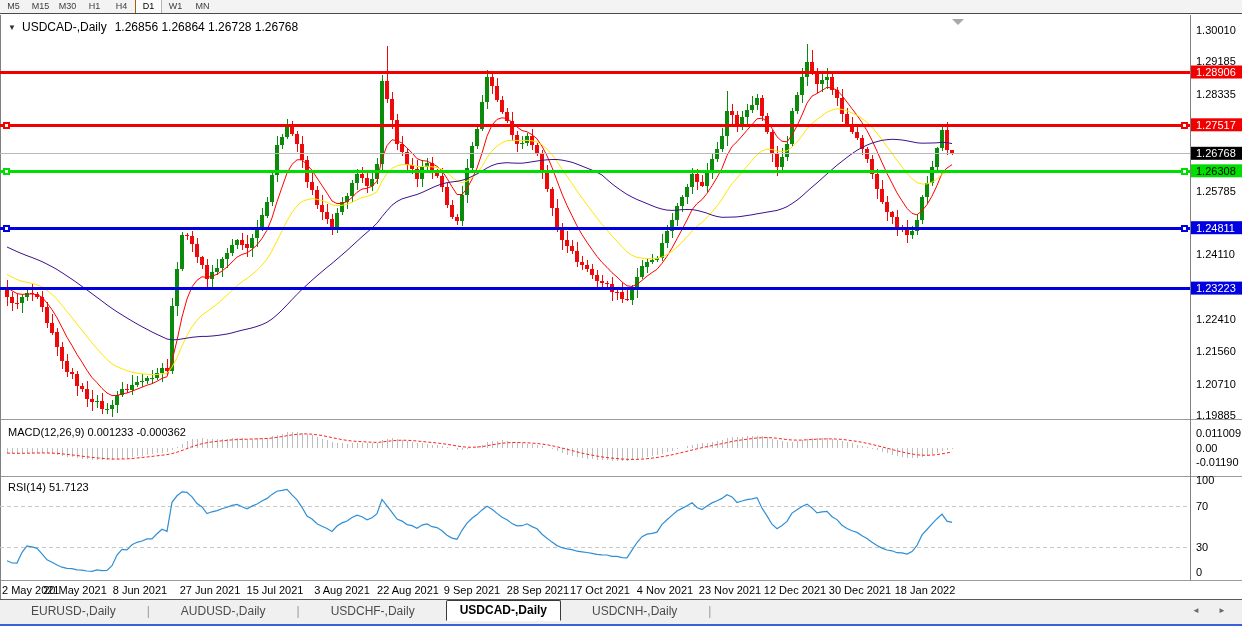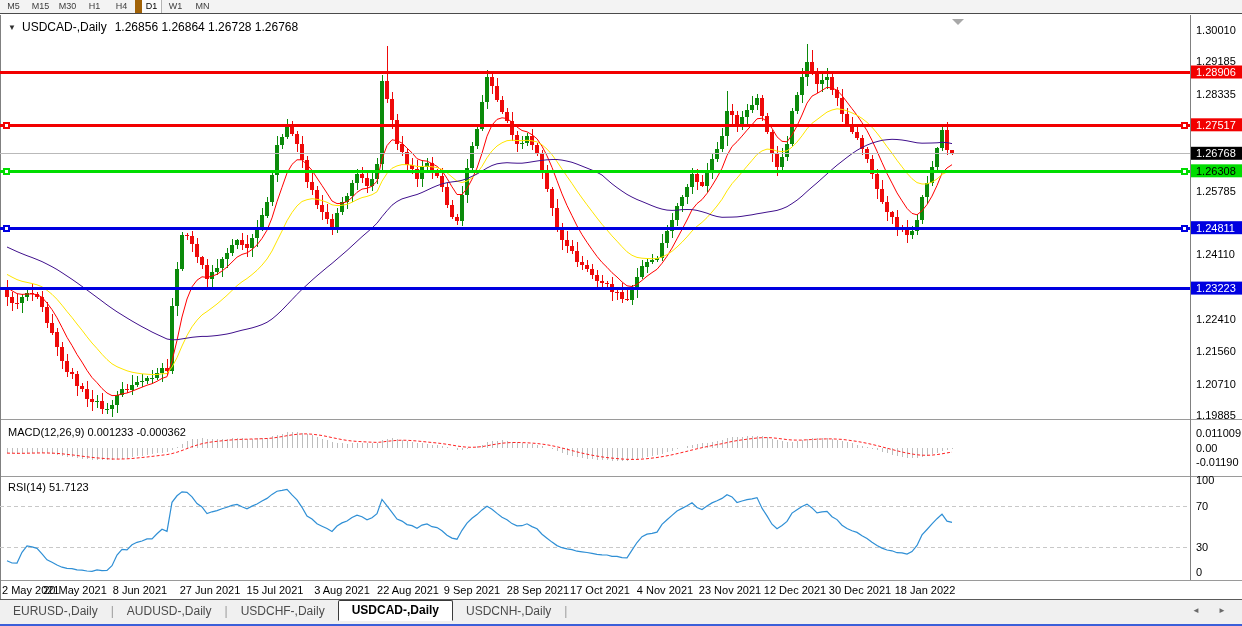--- a/index.html
+++ b/index.html
@@ -1,28 +1,28 @@
 <!DOCTYPE html>
 <html><head>
 <meta charset="utf-8">
 <style>
   html,body{margin:0;padding:0;background:#e8e8e8;font-family:"Liberation Sans",sans-serif;}
   #app{position:relative;width:1242px;height:626px;background:#fff;overflow:hidden;}
   .toolbar{position:absolute;top:0;left:0;width:1242px;height:14px;background:#f3f3f3;
     border-bottom:1px solid #4a4a4a;display:flex;align-items:flex-start;z-index:6;box-sizing:border-box;}
   .tf{width:27px;text-align:center;font-size:9px;line-height:13px;color:#3d3d3d;cursor:pointer;box-sizing:border-box;}
-  .tf.active{background:#fcfcfc;border-left:7px solid #a16207;border-right:1px solid #b4b4b4;color:#000;}
+  .tf.active{background:#fcfcfc;border-left:1px solid #a16207;border-right:1px solid #b4b4b4;color:#000;}
   .tb-sep{width:1px;background:#a9a9a9;margin-left:5px;}
   svg{position:absolute;top:0;left:0;}
   svg text{font-family:"Liberation Sans",sans-serif;font-size:11px;fill:#000;}
   text.title{font-size:12px;}
   text.tri{font-size:8px;fill:#2e2e2e;}
   .tabbar{position:absolute;top:599px;left:0;width:1242px;height:22px;background:#f0f0f0;
     border-top:1px solid #5a5a5a;display:flex;align-items:flex-end;font-size:12px;color:#4b4b4b;box-sizing:border-box;z-index:6;}
-  .tab{padding:3px 13px 3px;cursor:pointer;white-space:nowrap;}
+  .tab{padding:3px 31px 3px;cursor:pointer;white-space:nowrap;}
   .tab.active{background:#fff;border:1px solid #3a3a3a;border-bottom:1px solid #fff;
     border-radius:2px 2px 0 0;font-weight:bold;color:#000;padding:2px 13px 3px;}
   .tab-sep{color:#9a9a9a;padding:0 0 3px;}
   .tab-arrows{margin-left:auto;margin-right:8px;color:#6a6a6a;font-size:8px;padding-bottom:6px;letter-spacing:8px;cursor:pointer;}
   .bottomstrip{position:absolute;top:621px;left:0;width:1242px;height:5px;background:#f0f0f0;
     border-bottom:2px solid #3b5fd9;box-sizing:border-box;z-index:6;}
 </style>
 </head>
 <body>
 

